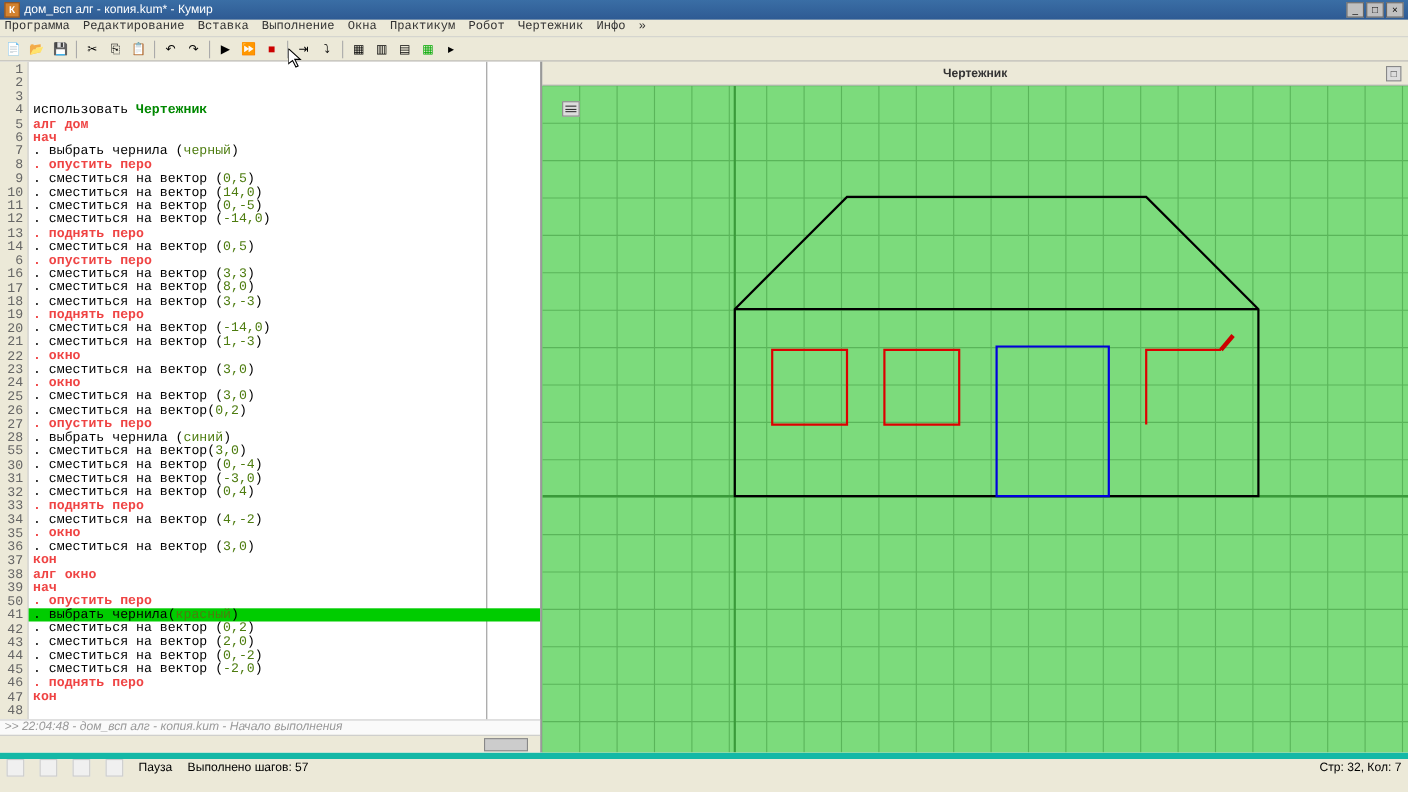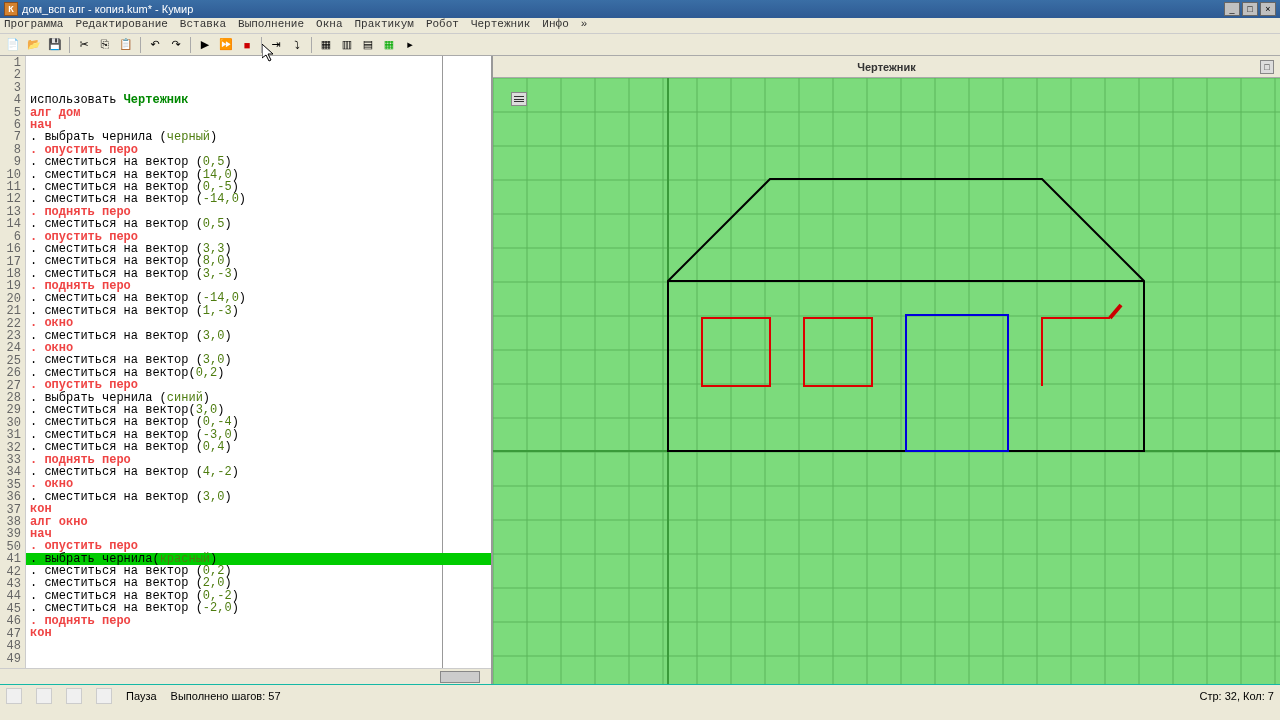--- a/index.html
+++ b/index.html
@@ -36,21 +36,21 @@
 .scroll-thumb { width: 40px; height: 12px; background: #ccc; border: 1px solid #888; margin-left: 440px;}
 
 .drawer-pane { flex: 1; background: #ece9d8; display: flex; flex-direction: column; }
 .drawer-title { height: 22px; display: flex; align-items: center; justify-content: center; font-size: 11px; font-weight: bold; color: #333; position:relative; border-bottom:1px solid #aaa;}
 .drawer-title .maxbtn { position:absolute; right:6px; width:14px; height:14px; border:1px solid #888; background:#ddd; font-size:9px; display:flex; align-items:center; justify-content:center;}
 .canvas-wrap { flex: 1; position: relative; background: #7cdb7c; overflow: hidden; }
 .canvas-wrap svg { width: 100%; height: 100%; }
 .menu-btn { position:absolute; top:14px; left:18px; width:16px; height:14px; background:#ddd; border:1px solid #888; z-index:5; display:flex; flex-direction:column; justify-content:space-evenly; padding:2px;}
 .menu-btn div { height:1px; background:#333;}
 
-.statusbar { height: 22px; background: #ece9d8; border-top: 1px solid #14b8a6; display: flex; align-items: center; font-size: 11px; padding: 0 6px; gap: 14px; }
+.statusbar { height: 22px; background: #ece9d8; border-top: 6px solid #14b8a6; display: flex; align-items: center; font-size: 11px; padding: 0 6px; gap: 14px; }
 .statusbar .sbtn { width:16px; height:16px; border:1px solid #ccc; background:#f0f0f0;}
 .statusbar .spacer { flex: 1; }
 
 .mouse-cursor { position: absolute; top: 44px; left: 262px; z-index: 1000; pointer-events: none; font-size: 14px;}
 </style>
 </head>
 <body>
 
 <div class="titlebar">
   <div class="icon">
@@ -132,21 +132,21 @@
           <div>19</div>
           <div>20</div>
           <div>21</div>
           <div>22</div>
           <div>23</div>
           <div>24</div>
           <div>25</div>
           <div>26</div>
           <div>27</div>
           <div>28</div>
-          <div>29</div>
+          <div>55</div>
           <div>30</div>
           <div>31</div>
           <div>32</div>
           <div>33</div>
           <div>34</div>
           <div>35</div>
           <div>36</div>
           <div>37</div>
           <div>38</div>
           <div>39</div>
@@ -158,20 +158,21 @@
           <div>45</div>
           <div>46</div>
           <div>47</div>
           <div>48</div>
           <div>49</div>
         </div>
       <div class="codelines" id="codelines">
         <div class="margin-line"></div>
       <div class="highlight-line" style="top: 497px;"></div><div class="code-content"><div class="line"><span>использовать </span><span class="kw-mod">Чертежник</span></div><div class="line"><span class="kw-alg">алг дом</span></div><div class="line"><span class="kw-alg">нач</span></div><div class="line"><span>. выбрать чернила (</span><span class="ident">черный</span><span>)</span></div><div class="line"><span class="kw-alg">. опустить перо</span></div><div class="line"><span>. сместиться на вектор (</span><span class="ident">0,5</span><span>)</span></div><div class="line"><span>. сместиться на вектор (</span><span class="ident">14,0</span><span>)</span></div><div class="line"><span>. сместиться на вектор (</span><span class="ident">0,-5</span><span>)</span></div><div class="line"><span>. сместиться на вектор (</span><span class="ident">-14,0</span><span>)</span></div><div class="line"><span class="kw-alg">. поднять перо</span></div><div class="line"><span>. сместиться на вектор (</span><span class="ident">0,5</span><span>)</span></div><div class="line"><span class="kw-alg">. опустить перо</span></div><div class="line"><span>. сместиться на вектор (</span><span class="ident">3,3</span><span>)</span></div><div class="line"><span>. сместиться на вектор (</span><span class="ident">8,0</span><span>)</span></div><div class="line"><span>. сместиться на вектор (</span><span class="ident">3,-3</span><span>)</span></div><div class="line"><span class="kw-alg">. поднять перо</span></div><div class="line"><span>. сместиться на вектор (</span><span class="ident">-14,0</span><span>)</span></div><div class="line"><span>. сместиться на вектор (</span><span class="ident">1,-3</span><span>)</span></div><div class="line"><span class="kw-alg">. окно</span></div><div class="line"><span>. сместиться на вектор (</span><span class="ident">3,0</span><span>)</span></div><div class="line"><span class="kw-alg">. окно</span></div><div class="line"><span>. сместиться на вектор (</span><span class="ident">3,0</span><span>)</span></div><div class="line"><span>. сместиться на вектор(</span><span class="ident">0,2</span><span>)</span></div><div class="line"><span class="kw-alg">. опустить перо</span></div><div class="line"><span>. выбрать чернила (</span><span class="ident">синий</span><span>)</span></div><div class="line"><span>. сместиться на вектор(</span><span class="ident">3,0</span><span>)</span></div><div class="line"><span>. сместиться на вектор (</span><span class="ident">0,-4</span><span>)</span></div><div class="line"><span>. сместиться на вектор (</span><span class="ident">-3,0</span><span>)</span></div><div class="line"><span>. сместиться на вектор (</span><span class="ident">0,4</span><span>)</span></div><div class="line"><span class="kw-alg">. поднять перо</span></div><div class="line"><span>. сместиться на вектор (</span><span class="ident">4,-2</span><span>)</span></div><div class="line"><span class="kw-alg">. окно</span></div><div class="line"><span>. сместиться на вектор (</span><span class="ident">3,0</span><span>)</span></div><div class="line"><span class="kw-alg">кон</span></div><div class="line"><span class="kw-alg">алг окно</span></div><div class="line"><span class="kw-alg">нач</span></div><div class="line"><span class="kw-alg">. опустить перо</span></div><div class="line"><span>. выбрать чернила(</span><span class="ident">красный</span><span>)</span></div><div class="line"><span>. сместиться на вектор (</span><span class="ident">0,2</span><span>)</span></div><div class="line"><span>. сместиться на вектор (</span><span class="ident">2,0</span><span>)</span></div><div class="line"><span>. сместиться на вектор (</span><span class="ident">0,-2</span><span>)</span></div><div class="line"><span>. сместиться на вектор (</span><span class="ident">-2,0</span><span>)</span></div><div class="line"><span class="kw-alg">. поднять перо</span></div><div class="line"><span class="kw-alg">кон</span></div><div class="line"><span class="kw-alg"></span></div><div class="line"><span class="kw-alg"></span></div></div></div>
     </div>
+    <div class="log-area">&gt;&gt; 22:04:48 - дом_всп алг - копия.kum - Начало выполнения</div>
     <div class="scroll-h">
         <div class="scroll-thumb"></div>
       </div>
   </div>
 
   <div class="drawer-pane">
     <div class="drawer-title">
       <span>Чертежник</span>
       <div class="maxbtn">□</div>
     </div>

